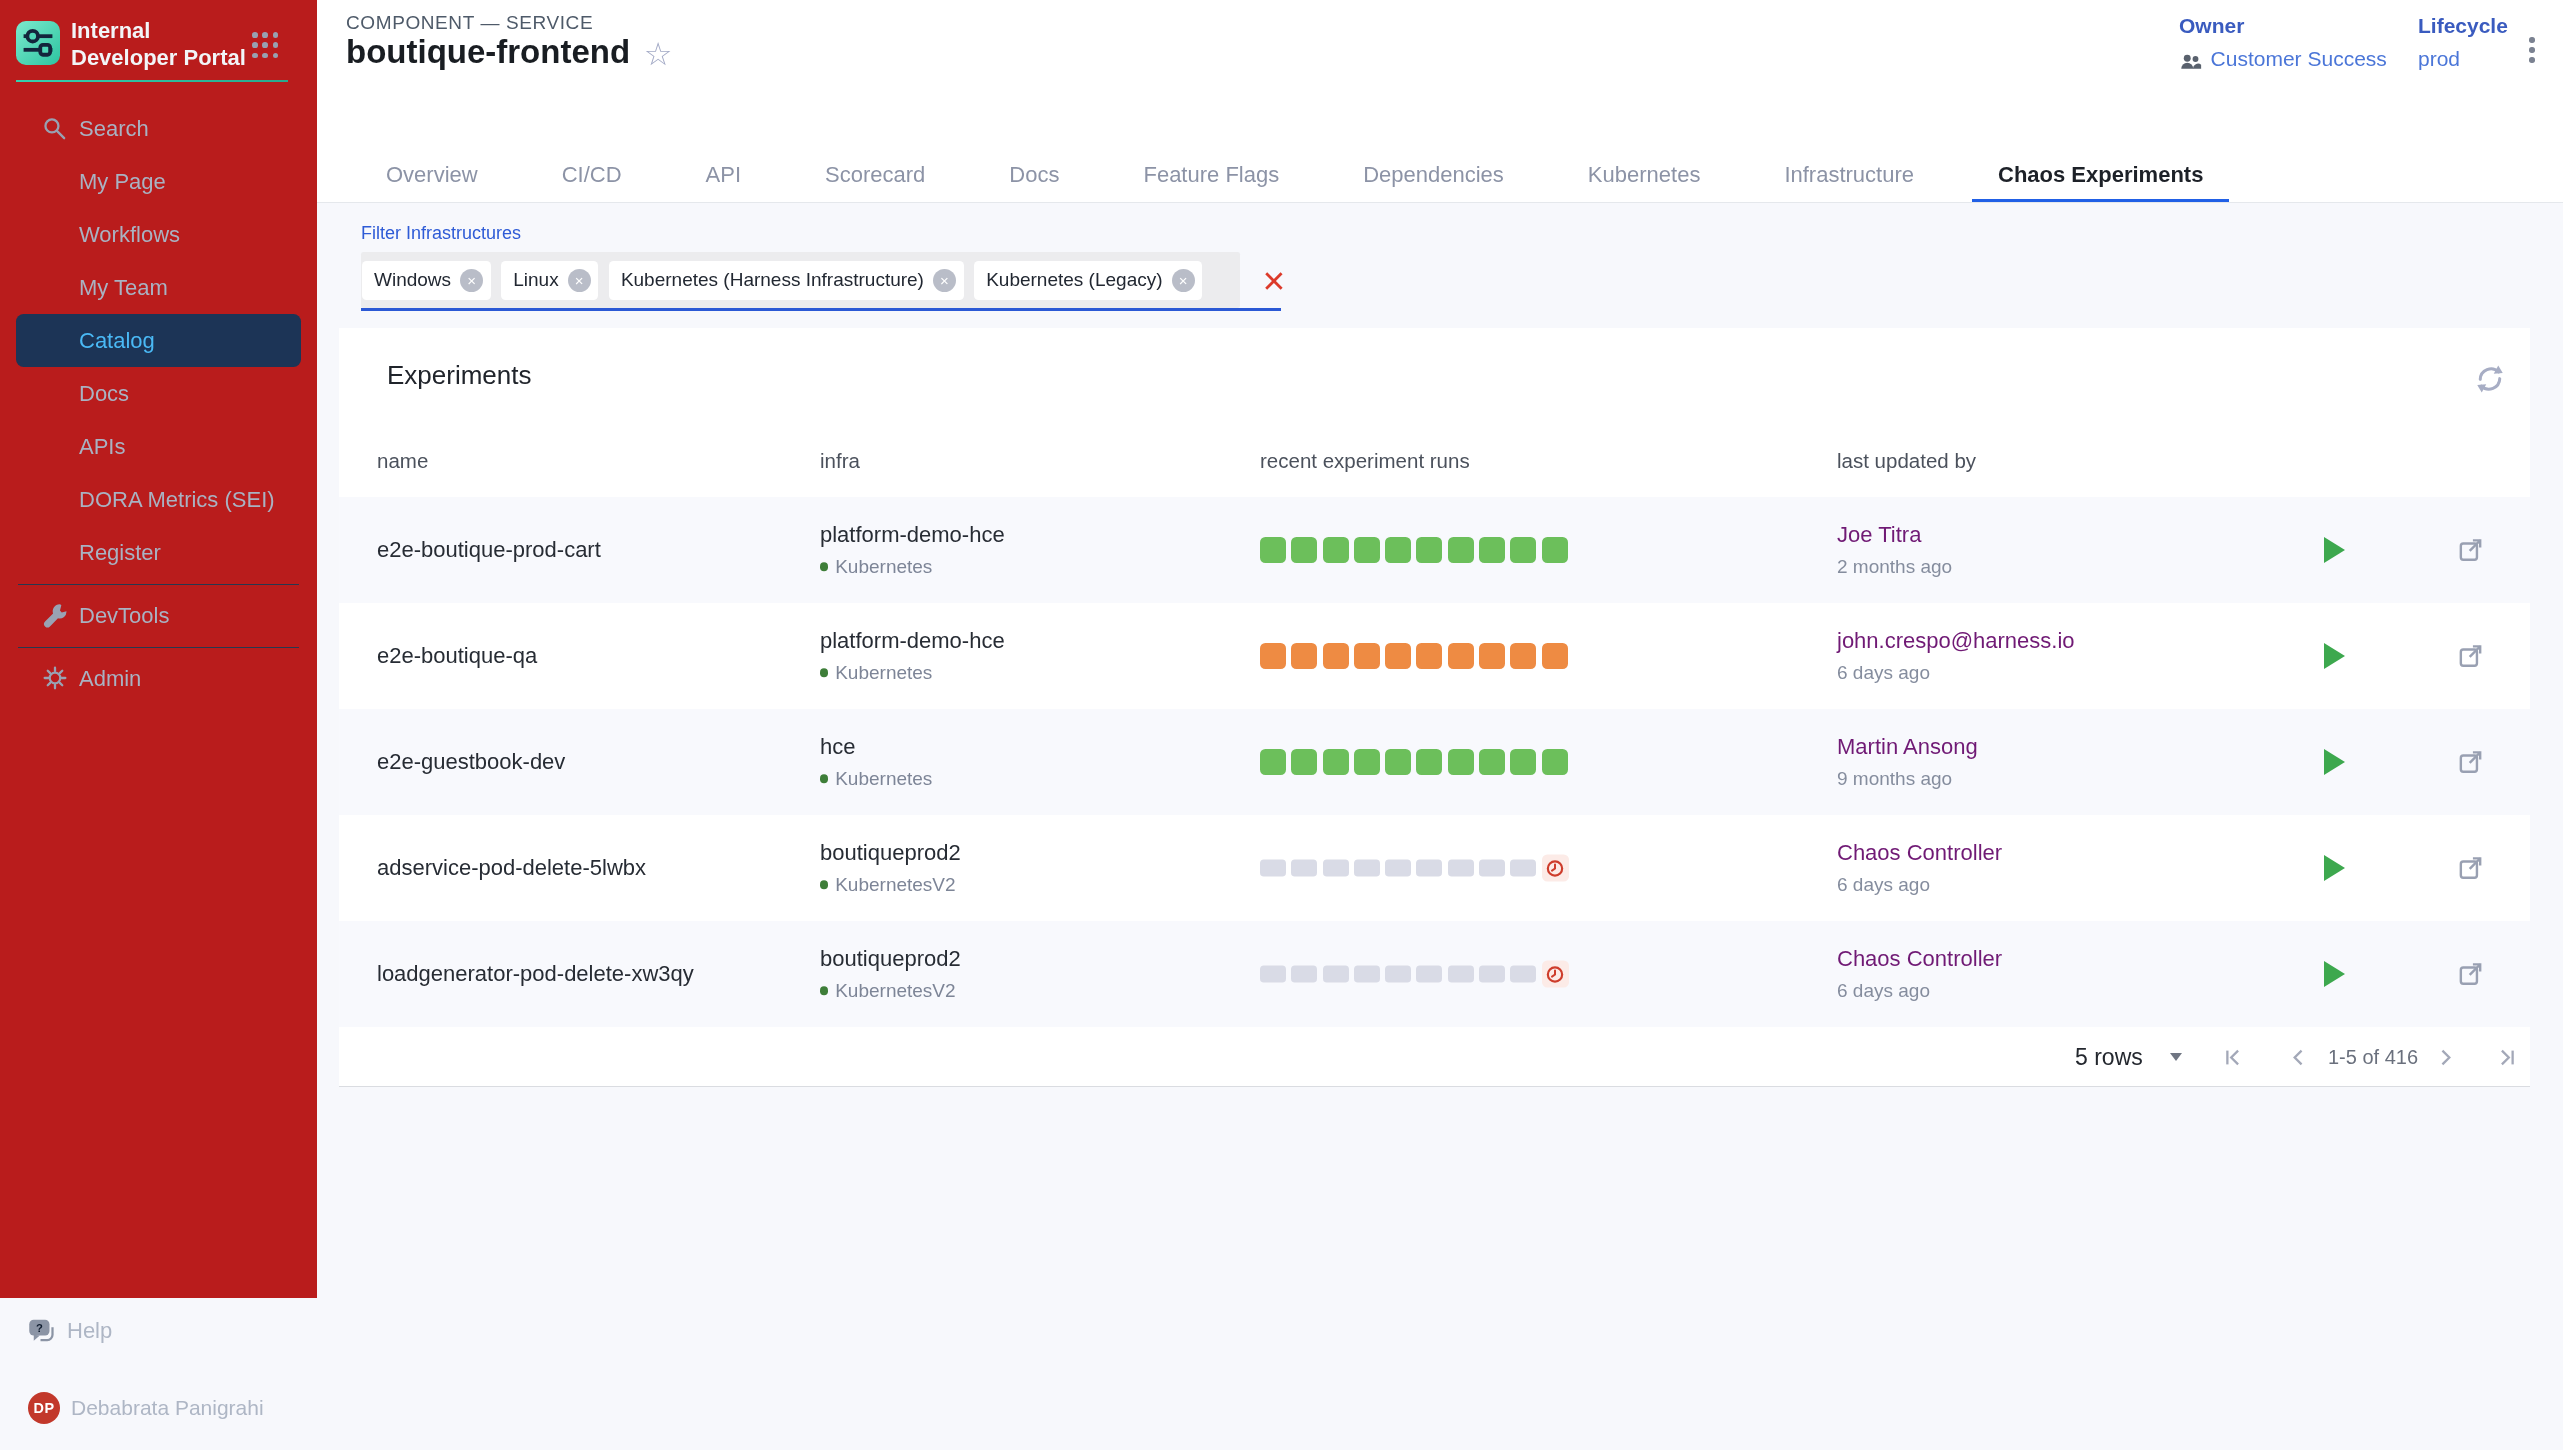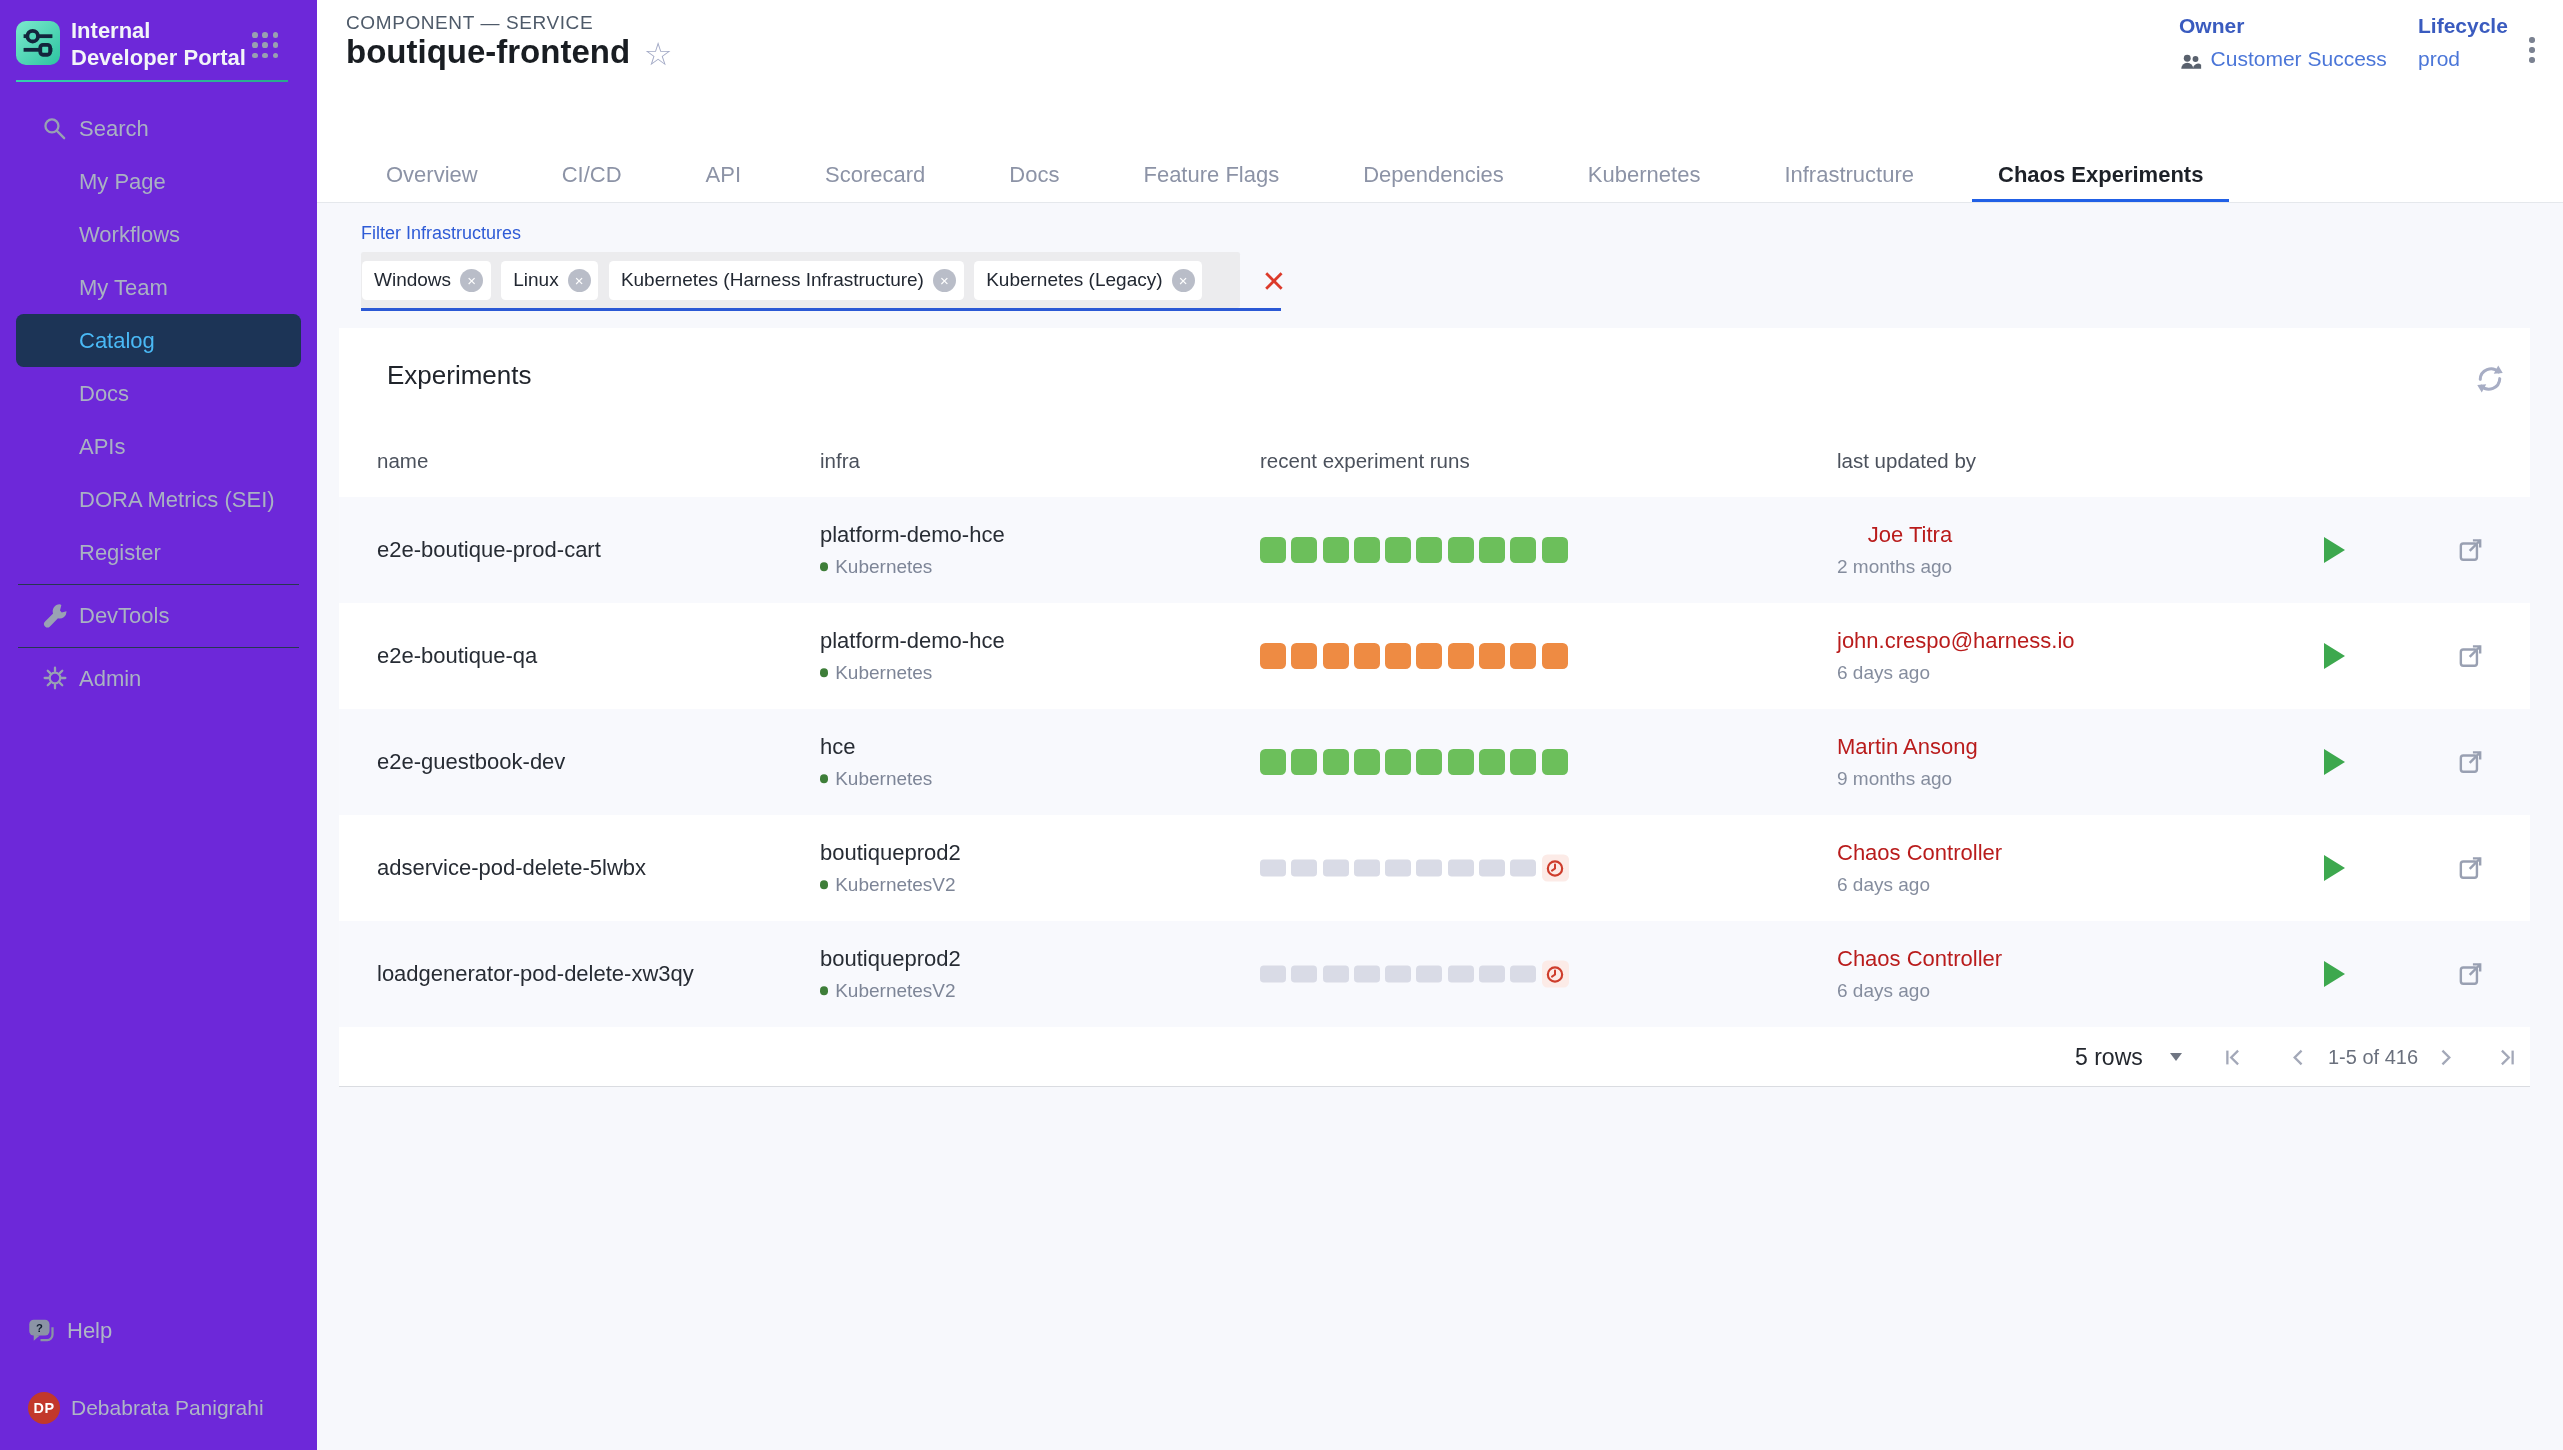--- a/index.html
+++ b/index.html
@@ -3,21 +3,21 @@
 <meta charset="utf-8">
 <style>
   html,body{margin:0;padding:0;}
   body{
     width:2563px;height:1450px;position:relative;overflow:hidden;
     background:#f7f8fc;
     font-family:"Liberation Sans","DejaVu Sans",sans-serif;
     -webkit-font-smoothing:antialiased;
   }
   
-  .sidebar{position:absolute;left:0;top:0;width:317px;height:1450px;background:#6d28d9;}
+  .sidebar{position:absolute;left:0;top:0;width:317px;height:1298px;background:#b91c1c;}
   .brand{position:absolute;left:0;top:0;width:317px;height:80px;}
   .brand-logo{position:absolute;left:16px;top:21px;width:44px;height:44px;}
   .brand-title{position:absolute;left:71px;top:16.7px;width:178px;font-size:22px;font-weight:700;
     color:#f2f5f8;line-height:27px;}
   .grid-icon{position:absolute;left:252px;top:32px;width:26px;height:26px;display:grid;
     grid-template-columns:repeat(3,5.7px);grid-template-rows:repeat(3,5.7px);gap:4.6px;cursor:pointer;}
   .grid-icon i{width:5.7px;height:5.7px;border-radius:50%;background:#98a0b0;}
   .brand-rule{position:absolute;left:16px;top:80px;width:272px;height:2.3px;
     background:linear-gradient(90deg,#35d0ae,#2aa88d);}
   .nav{position:absolute;left:0;top:102px;width:317px;}
@@ -79,21 +79,21 @@
   .infra-sub{display:flex;align-items:center;gap:6.8px;font-size:19px;color:#7d8597;}
   .dot{width:8.4px;height:8.4px;border-radius:50%;background:#3e7e39;}
   .cell-runs{position:absolute;left:921px;top:50%;transform:translateY(-50%);display:flex;
     align-items:center;gap:5.3px;}
   .sq{width:26px;height:26px;border-radius:5.3px;}
   .sq.green{background:#6cbf5b;} .sq.orange{background:#ee8b43;}
   .bar{width:26px;height:17.5px;border-radius:3.8px;background:#d9dbe6;}
   .clock-badge{width:27px;height:27px;border-radius:5.3px;background:#fcebe7;display:flex;
     align-items:center;justify-content:center;}
   .cell-updated{position:absolute;left:1498px;top:50%;transform:translateY(-50%);}
-  .upd-by{font-size:22px;color:#b91c1c;margin-bottom:7.6px;text-align:right;}
+  .upd-by{font-size:22px;color:#701a75;margin-bottom:7.6px;}
   .upd-at{font-size:19px;color:#858d9e;}
   .play-btn{position:absolute;left:1985px;top:50%;transform:translateY(-50%);width:0;height:0;cursor:pointer;
     border-left:21px solid #3da84e;border-top:13px solid transparent;border-bottom:13px solid transparent;}
   .open-btn{position:absolute;left:2117px;top:50%;transform:translateY(-50%);width:29px;height:29px;cursor:pointer;}
   
   .pager{position:absolute;left:0;bottom:0;width:100%;height:58px;}
   .rows-select{position:absolute;left:1736px;top:0;height:58px;display:flex;align-items:center;gap:27px;
     cursor:pointer;}
   .rows-select span{font-size:23px;color:#23272e;}
   .caret{width:0;height:0;border-left:6.8px solid transparent;border-right:6.8px solid transparent;

